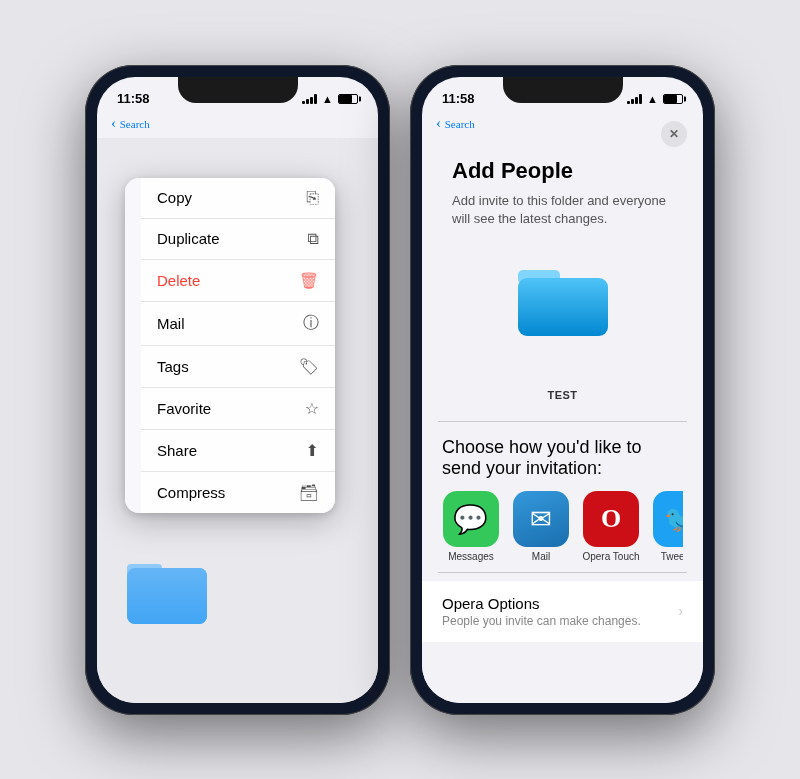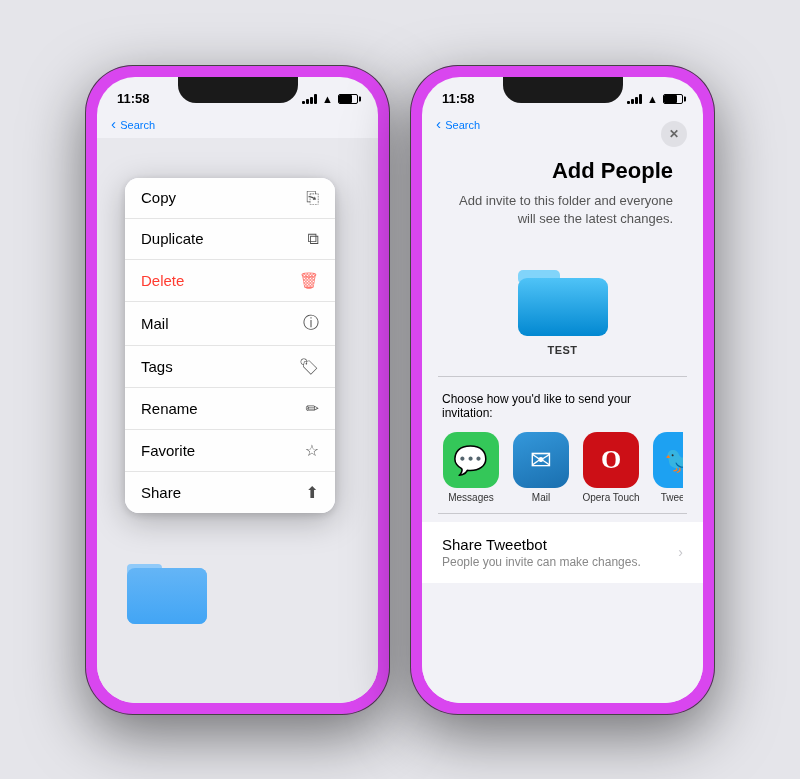--- a/index.html
+++ b/index.html
@@ -15,21 +15,21 @@
     .phones-container {
       display: flex;
       gap: 20px;
       align-items: center;
       justify-content: center;
     }
     
     .phone {
       width: 305px;
       height: 650px;
-      background: #d946ef;
+      background: #0f172a;
       border-radius: 48px;
       padding: 12px;
       position: relative;
       box-shadow: 0 20px 60px rgba(0,0,0,0.5), inset 0 0 0 1px #444;
     }
     .phone-inner {
       width: 100%;
       height: 100%;
       border-radius: 38px;
       overflow: hidden;
@@ -60,20 +60,21 @@
       height: 36px;
     }
     .status-time { font-size: 13px; font-weight: 700; }
     
     .nav-bar {
       display: flex;
       align-items: center;
       padding: 2px 14px 6px;
       font-size: 12px;
       color: #007aff;
+      font-family: Liberation Serif, serif;
     }
     .nav-back { font-size: 11px; }
     .nav-back::before { content: '‹ '; font-size: 15px; }
     
     .screen-content-left {
       position: relative;
       height: calc(100% - 60px);
       background: #e8e8ed;
     }
     
@@ -91,20 +92,21 @@
     }
     .menu-item {
       display: flex;
       align-items: center;
       justify-content: space-between;
       padding: 11px 16px;
       font-size: 15px;
       color: #000;
       border-bottom: 0.5px solid rgba(0,0,0,0.1);
       background: rgba(255,255,255,0.9);
+      margin-left: 16px;
     }
     .menu-item:last-child { border-bottom: none; }
     .menu-item.delete { color: #ff3b30; gap: 16px; }
     .menu-icon {
       font-size: 16px;
       color: #000;
       opacity: 0.7;
     }
     .menu-item.delete .menu-icon { color: #ff3b30; }
     
@@ -134,60 +136,61 @@
       display: flex;
       align-items: center;
       justify-content: center;
       font-size: 12px;
       color: #666;
       font-weight: 700;
       z-index: 10;
       cursor: pointer;
     }
     .add-people-header {
-      text-align: right;
+      text-align: left;
       padding: 20px 30px 16px;
     }
     .add-people-title {
       font-size: 22px;
       font-weight: 700;
       color: #000;
       margin-bottom: 8px;
     }
     .add-people-subtitle {
       font-size: 13px;
       color: #555;
       line-height: 1.4;
     }
     
     .folder-display {
       display: flex;
       flex-direction: column;
       align-items: center;
       padding: 16px 0 20px;
+      gap: 45px;
     }
     .folder-label {
       font-size: 11px;
       font-weight: 700;
       color: #333;
       letter-spacing: 0.5px;
       margin-top: 8px;
     }
     
     .divider {
       height: 0.5px;
       background: #c8c8cd;
       margin: 0 16px;
     }
     
     .share-section {
       padding: 16px 20px 10px;
     }
     .share-title {
-      font-size: 12px;
+      font-size: 18px;
       color: #000;
       margin-bottom: 12px;
     }
     .share-apps {
       display: flex;
       gap: 12px;
       overflow: hidden;
     }
     .share-app {
       display: flex;
@@ -337,30 +340,30 @@
           </div>
           <div class="menu-item">
             <span>Mail</span>
             <span class="menu-icon">ⓘ</span>
           </div>
           <div class="menu-item">
             <span>Tags</span>
             <span class="menu-icon">🏷</span>
           </div>
           <div class="menu-item">
-            <span>Rename</span>
-            <span class="menu-icon">✏</span>
-          </div>
-          <div class="menu-item">
             <span>Favorite</span>
             <span class="menu-icon">☆</span>
           </div>
           <div class="menu-item">
             <span>Share</span>
             <span class="menu-icon">⬆</span>
+          </div>
+          <div class="menu-item">
+            <span>Compress</span>
+            <span class="menu-icon">🗃</span>
           </div>
         </div>
       </div>
 
     </div>
   </div>
 
   <div class="phone">
     <div class="phone-inner">
       <div class="notch"></div>
@@ -438,21 +441,21 @@
               </div>
               <span class="app-label">Tweetbot</span>
             </div>
           </div>
         </div>
 
         <div class="divider"></div>
 
         <div class="share-options-row">
           <div class="share-options-left">
-            <div class="share-options-title">Share Tweetbot</div>
+            <div class="share-options-title">Opera Options</div>
             <div class="share-options-sub">People you invite can make changes.</div>
           </div>
           <span class="chevron-right">›</span>
         </div>
       </div>
 
     </div>
   </div>
 
 </div>

